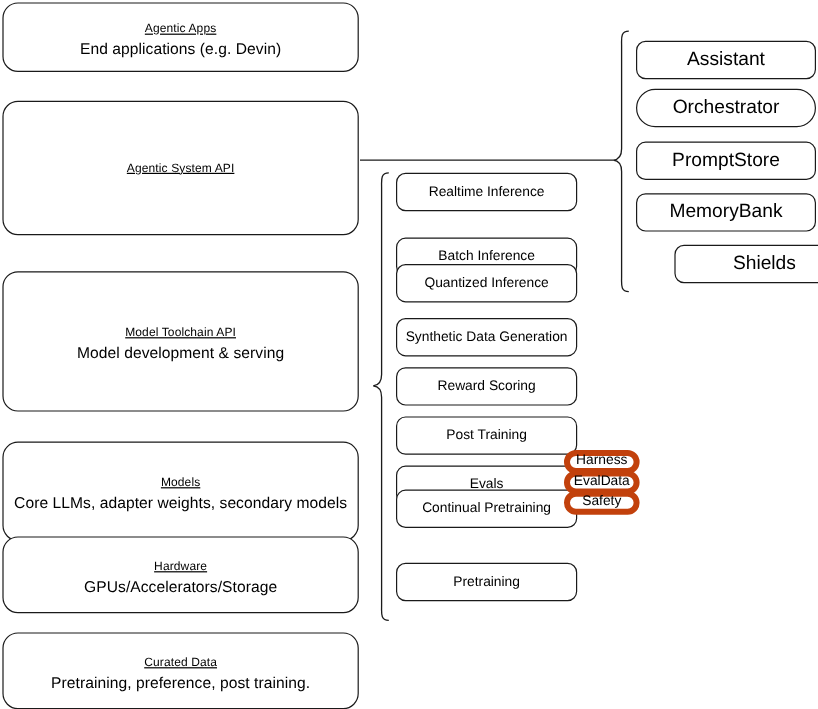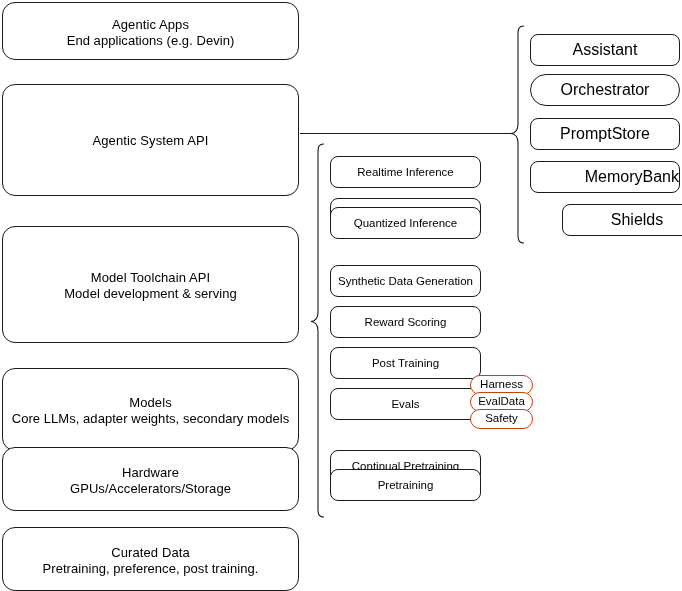--- a/index.html
+++ b/index.html
@@ -35,23 +35,24 @@
     text-align: center;
   }
 
   
   .layer-box {
     left: 2px;
     width: 297px;
     border-radius: 13px;
   }
   .layer-title {
-    font-size: 13px;
+    font-size: 10px;
     line-height: 15px;
     letter-spacing: 0.1px;
+    text-decoration: underline;
   }
   .layer-sub {
     font-size: 13px;
     line-height: 11px;
     margin-top: 3px;
     letter-spacing: 0.05px;
   }
 
   
   .mid-box {
@@ -71,21 +72,21 @@
     font-size: 16px;
   }
 
   
   .pill {
     position: absolute;
     box-sizing: border-box;
     left: 470px;
     width: 63px;
     height: 20px;
-    border: 1px solid #c2410c;
+    border: 5px solid #c2410c;
     border-radius: 10px / 10px;
     background: #ffffff;
     display: flex;
     align-items: center;
     justify-content: center;
     font-size: 11.5px;
     line-height: 1;
   }
 
   
@@ -150,42 +151,42 @@
   <div class="box layer-box" style="top:447px; height:64px;">
     <div class="layer-title">Hardware</div>
     <div class="layer-sub">GPUs/Accelerators/Storage</div>
   </div>
 
   <div class="box layer-box" style="top:527px; height:64px;">
     <div class="layer-title">Curated Data</div>
     <div class="layer-sub">Pretraining, preference, post training.</div>
   </div>
 
-  <div class="box mid-box" style="top:156px;">
+  <div class="box mid-box" style="top:144px;">
     <span>Realtime Inference</span>
   </div>
   <div class="box mid-box" style="top:198px;">
     <span>Batch Inference</span>
   </div>
-  <div class="box mid-box" style="top:207px;">
+  <div class="box mid-box" style="top:220px;">
     <span>Quantized Inference</span>
   </div>
   <div class="box mid-box" style="top:265px;">
     <span>Synthetic Data Generation</span>
   </div>
   <div class="box mid-box" style="top:306px;">
     <span>Reward Scoring</span>
   </div>
   <div class="box mid-box" style="top:347px;">
     <span>Post Training</span>
   </div>
   <div class="box mid-box" style="top:388px;">
     <span>Evals</span>
   </div>
-  <div class="box mid-box" style="top:450px;">
+  <div class="box mid-box" style="top:408px;">
     <span>Continual Pretraining</span>
   </div>
   <div class="box mid-box" style="top:469px;">
     <span>Pretraining</span>
   </div>
 
   <div class="pill" style="top:375px;">
     <span>Harness</span>
   </div>
   <div class="pill" style="top:392px;">
@@ -197,20 +198,20 @@
 
   <div class="box right-box" style="top:34px;">
     <span>Assistant</span>
   </div>
   <div class="box right-box" style="top:74px;border-radius:16px;">
     <span>Orchestrator</span>
   </div>
   <div class="box right-box" style="top:118px;">
     <span>PromptStore</span>
   </div>
-  <div class="box right-box" style="top:161px;align-items:flex-end;">
+  <div class="box right-box" style="top:161px;">
     <span>MemoryBank</span>
   </div>
   <div class="box right-box" style="top:204px;margin-left:32px;">
     <span>Shields</span>
   </div>
 
 </div>
 
 </body></html>

